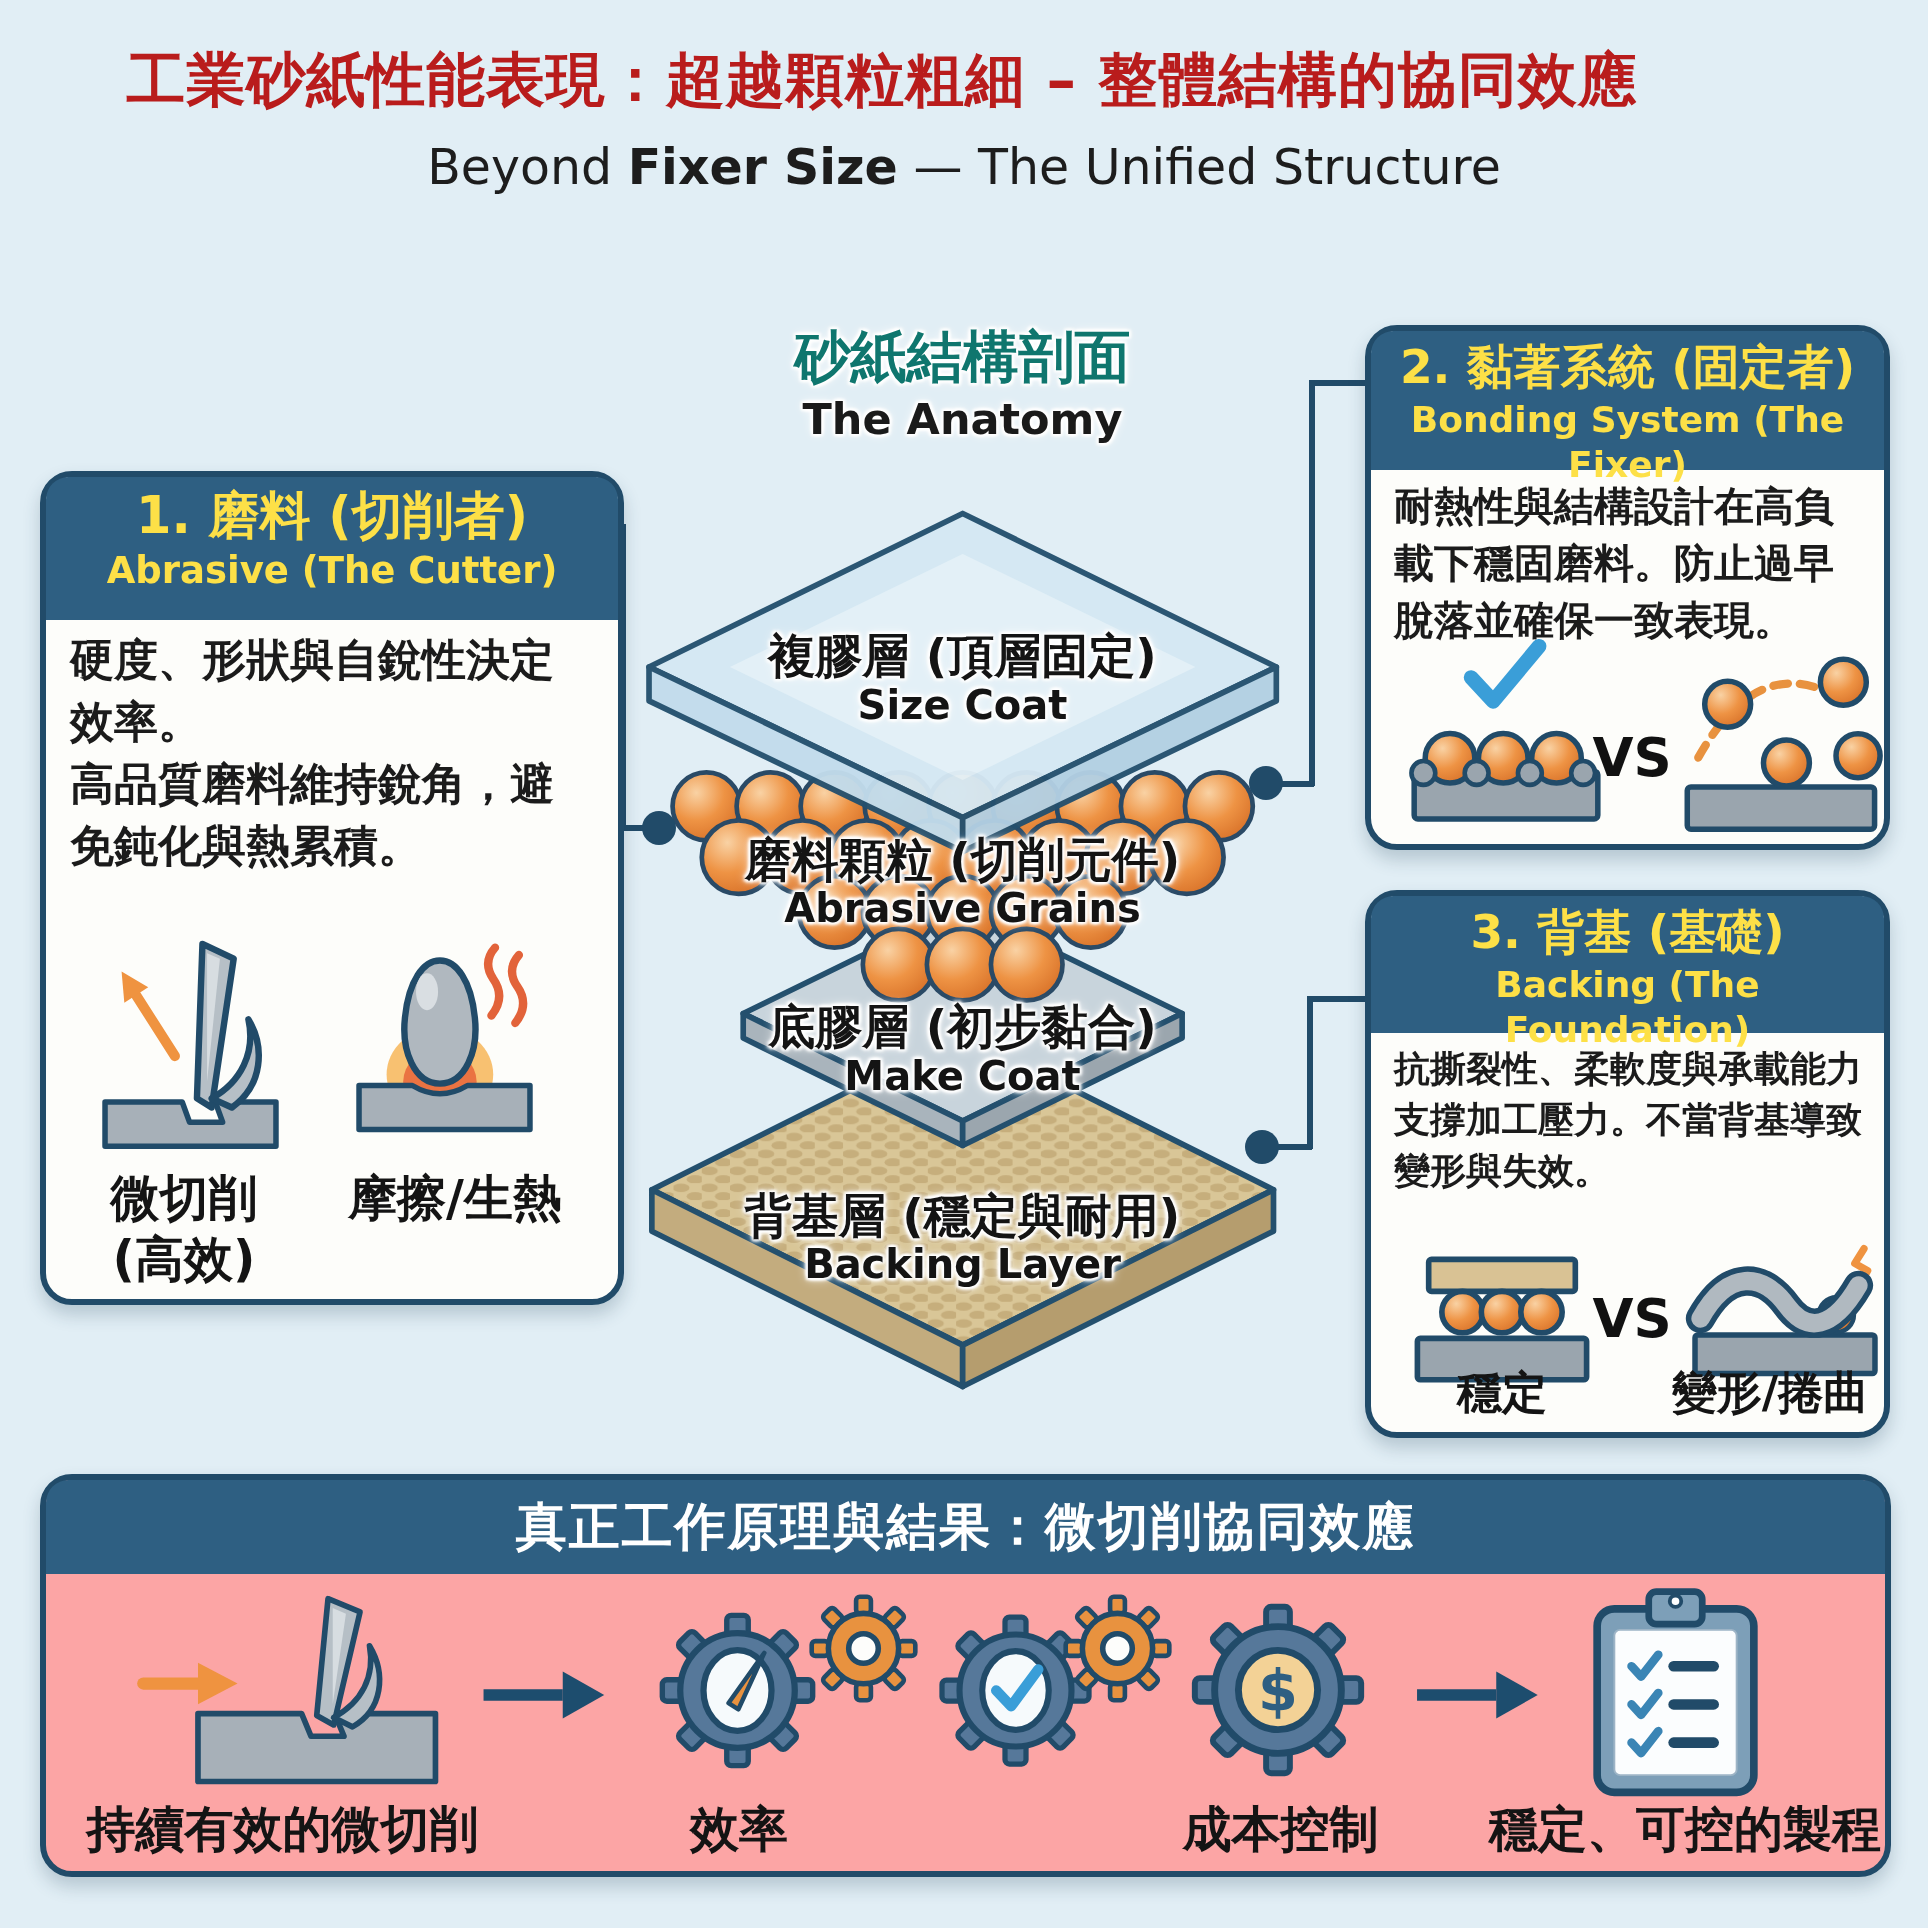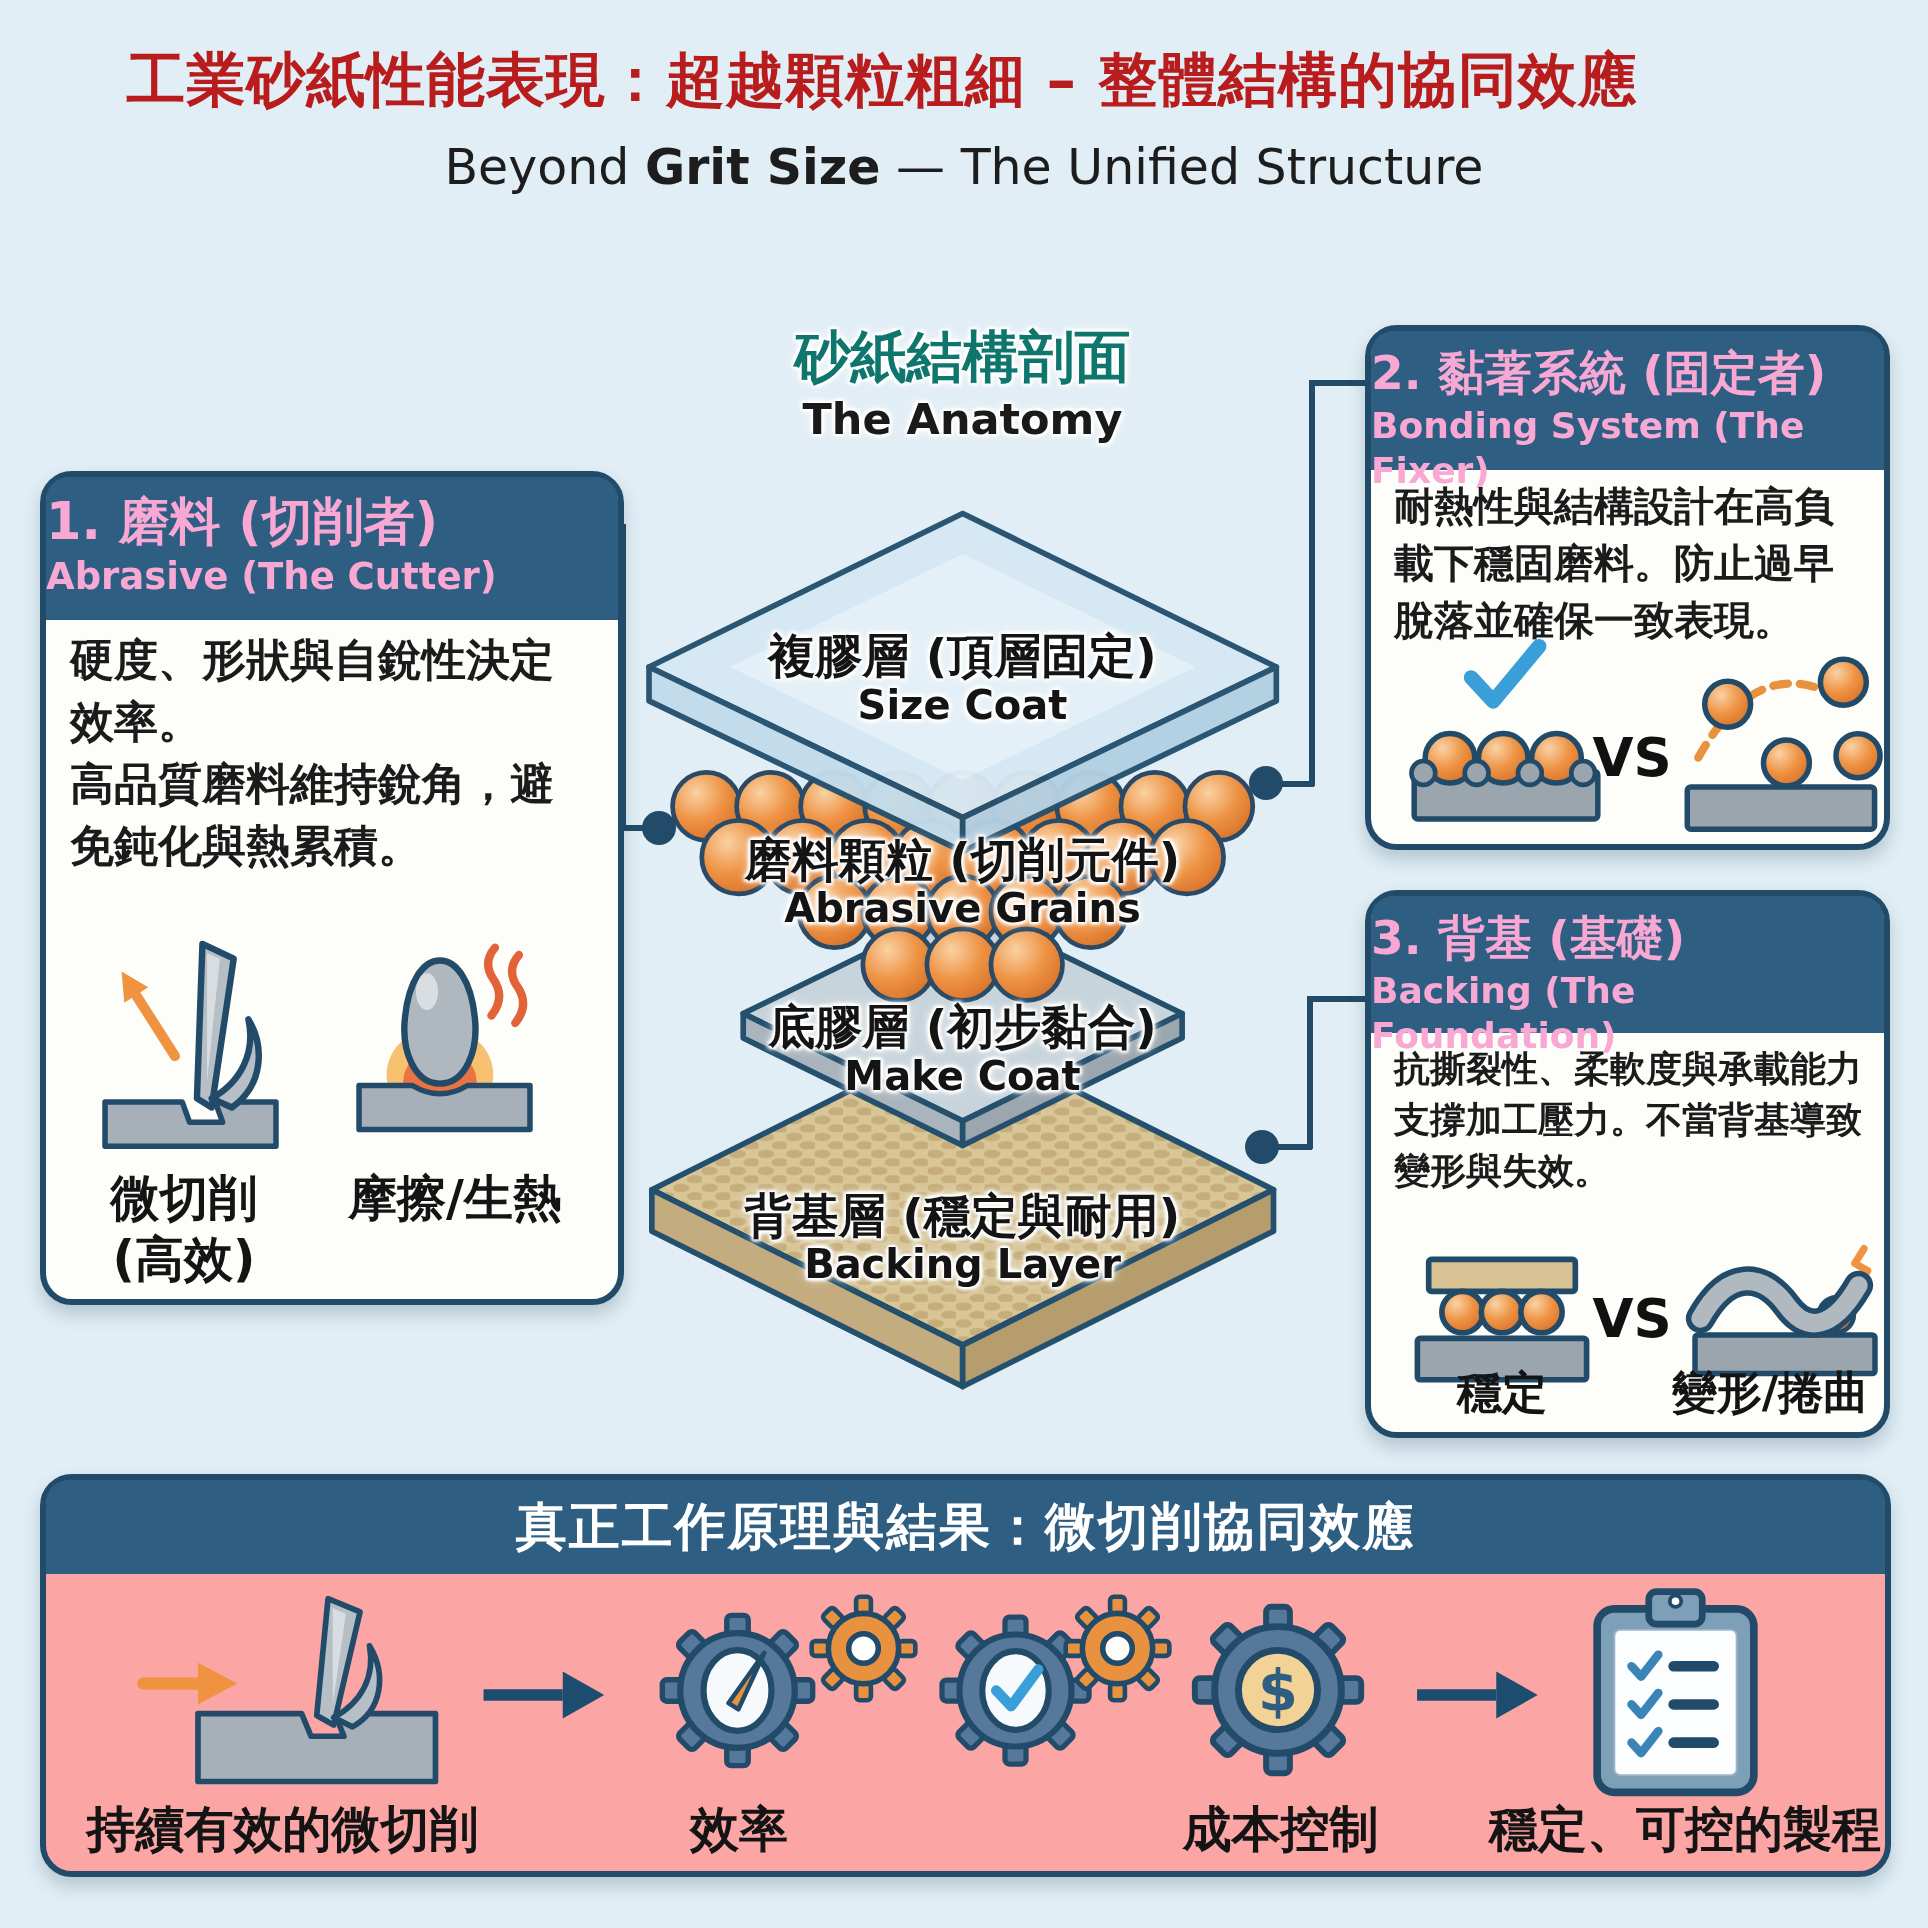--- a/index.html
+++ b/index.html
@@ -7,22 +7,22 @@
           font-family:"DejaVu Sans","Liberation Sans",sans-serif;overflow:hidden;color:#161616;}
   .abs{position:absolute;}
   .ctr{text-align:center;}
   
   .main-title{left:0;top:41px;width:1764px;font-size:59px;font-weight:800;letter-spacing:0.9px;color:#b91c1c;}
   .sub-title{left:0;top:139px;width:1928px;font-size:49px;font-weight:500;color:#1d1d1d;}
   .sub-title b{font-weight:800;}
   
   .panel{position:absolute;background:#fdfdfa;border:6.6px solid #214b69;border-radius:32px;
          box-shadow:0 9.4px 17px rgba(31,62,88,.22);box-sizing:border-box;}
-  .panel-hd{background:#2e5f82;border-radius:22.6px 22.6px 0 0;color:#f9a8d4;text-align:left;
-            padding-top:13px;box-sizing:border-box;}
+  .panel-hd{background:#2e5f82;border-radius:22.6px 22.6px 0 0;color:#fde047;text-align:center;
+            padding-top:7px;box-sizing:border-box;}
   .hd-zh{font-size:49px;font-weight:800;line-height:1.25;}
   .hd-en{font-size:37px;font-weight:600;line-height:1.25;}
   .body-txt{font-size:42px;font-weight:700;line-height:1.42;color:#1b1b1b;}
   .vs{font-size:53px;font-weight:900;color:#111;}
   
   .halo{text-shadow:0 0 6.6px #fff,0 0 11.3px #fff,1.9px 1.9px 2.8px #fff,-1.9px -1.9px 2.8px #fff,1.9px -1.9px 2.8px #fff,-1.9px 1.9px 2.8px #fff;}
   .layer-zh{font-size:47px;font-weight:800;color:#141414;}
   .layer-en{font-size:40px;font-weight:600;color:#141414;}
   .anat-zh{font-size:56px;font-weight:700;color:#0f766e;}
   .anat-en{font-size:43px;font-weight:600;color:#1a1a1a;}
@@ -50,21 +50,21 @@
       <pattern id="weave" width="30" height="18" patternUnits="userSpaceOnUse">
         <rect width="30" height="18" fill="#d9c697"></rect>
         <ellipse cx="8" cy="5" rx="9" ry="4.5" fill="#c6ae7c"></ellipse>
         <ellipse cx="23" cy="14" rx="9" ry="4.5" fill="#c6ae7c"></ellipse>
       </pattern>
     </defs>
   </svg>
 
   <div class="abs ctr main-title">工業砂紙性能表現：超越顆粒粗細 – 整體結構的協同效應</div>
   <div class="abs ctr sub-title">
-    <span>Beyond </span><b>Grit Size</b><span> — The Unified Structure</span>
+    <span>Beyond </span><b>Fixer Size</b><span> — The Unified Structure</span>
   </div>
 
   <div class="abs ctr anat-zh halo" style="left:680px;top:320px;width:565px;">砂紙結構剖面</div>
   <div class="abs ctr anat-en halo" style="left:680px;top:394px;width:565px;">The Anatomy</div>
 
   <svg class="abs" style="left:617px;top:471px;" width="697" height="942" viewBox="0 0 740 1000">
     <g stroke="#24506e" stroke-width="6" stroke-linejoin="round">
 
       <polygon points="37,763 367,598 697,763 367,928" fill="url(#weave)"></polygon>
       <polygon points="37,763 367,928 367,972 37,807" fill="#c3ac7e"></polygon>

